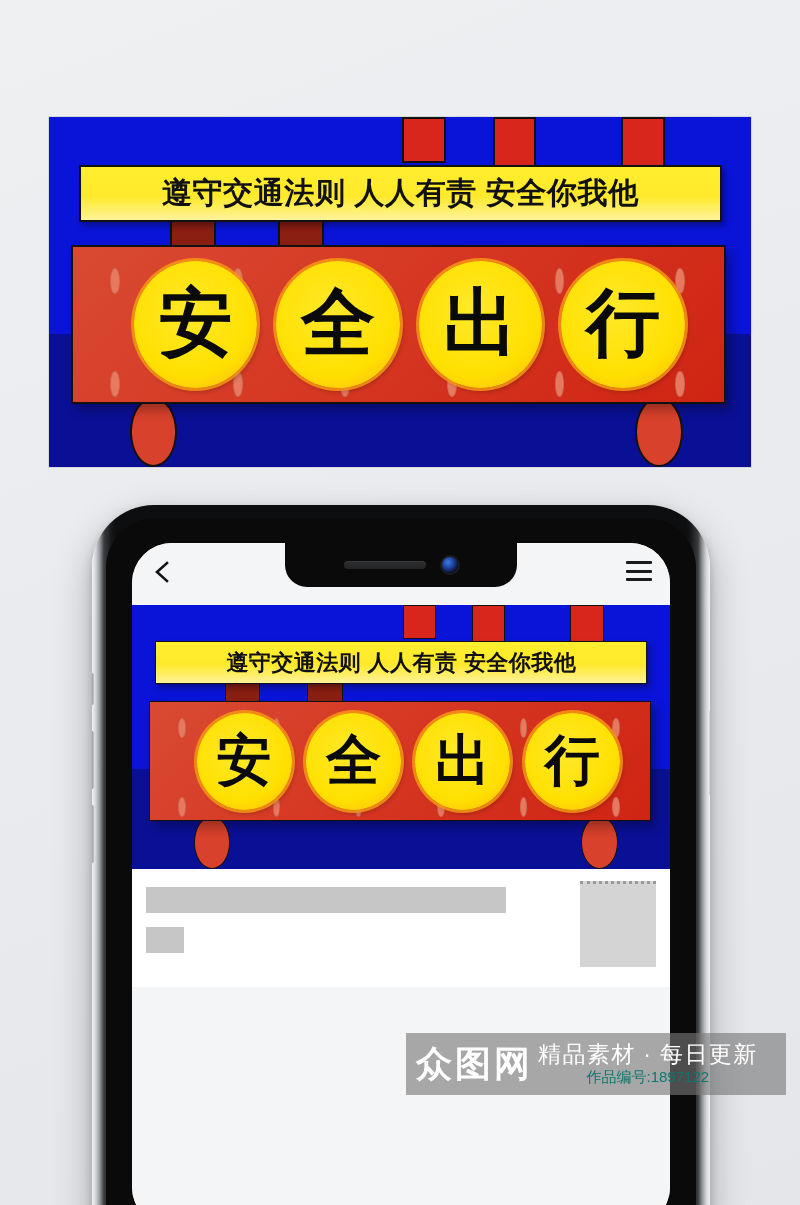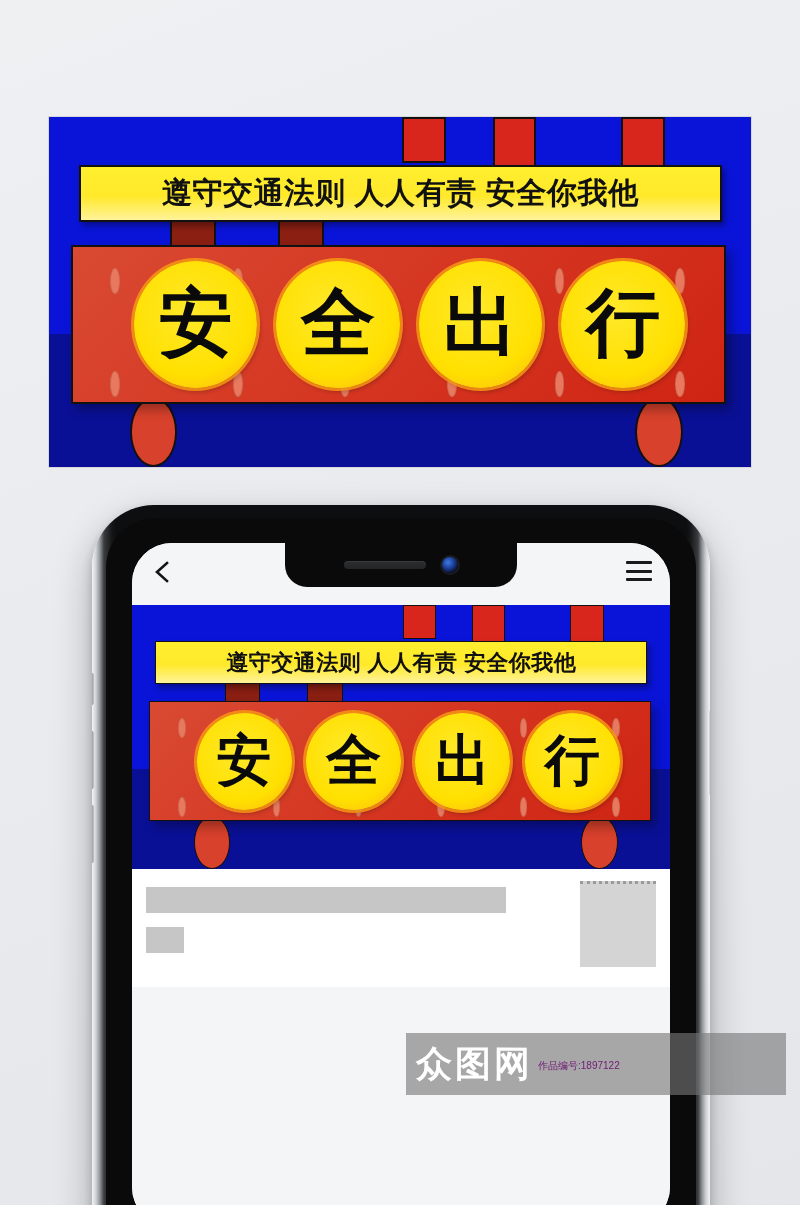--- a/index.html
+++ b/index.html
@@ -292,22 +292,22 @@
   .wm-glyph {
     color: #fff;
     font-size: 36px;
     font-weight: 700;
     line-height: 1;
     letter-spacing: 0;
   }
   .wm-right { margin-left: 8px; color: #fff; line-height: 1.1; }
   .wm-title { font-size: 23px; letter-spacing: .06em; white-space: nowrap; }
   .wm-sub {
-    font-size: 10px;
-    color: #701a75;
+    font-size: 15px;
+    color: #0f766e;
     text-align: center;
     margin-top: 2px;
     white-space: nowrap;
   }
 </style>
 </head>
 <body>
 
 <div class="hero-wrap">
   <div class="art">
@@ -464,15 +464,16 @@
   </div>
 </div>
 
 <div class="watermark">
   <div class="wm-logo">
     <span class="wm-glyph">众</span>
     <span class="wm-glyph">图</span>
     <span class="wm-glyph">网</span>
   </div>
   <div class="wm-right">
+    <div class="wm-title">精品素材 · 每日更新</div>
     <div class="wm-sub">作品编号:1897122</div>
   </div>
 </div>
 
 </body></html>

